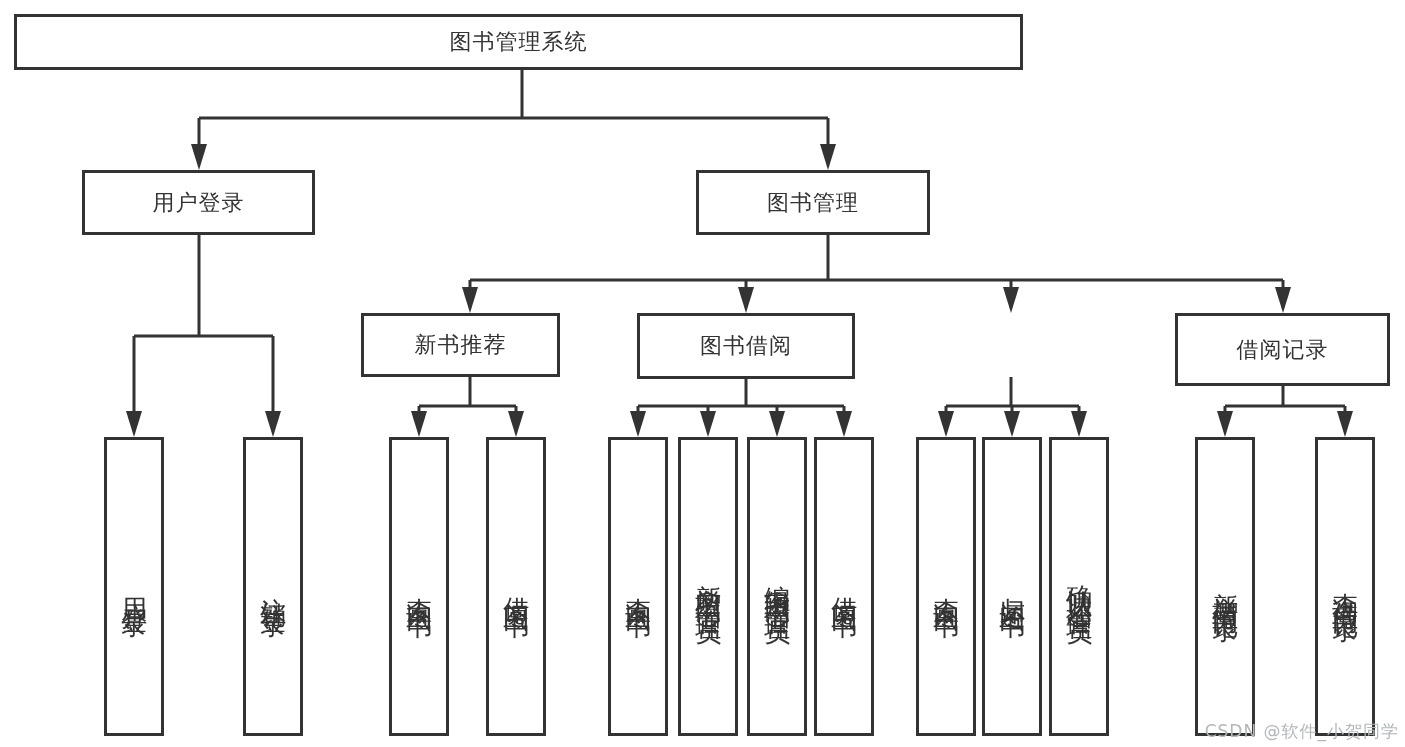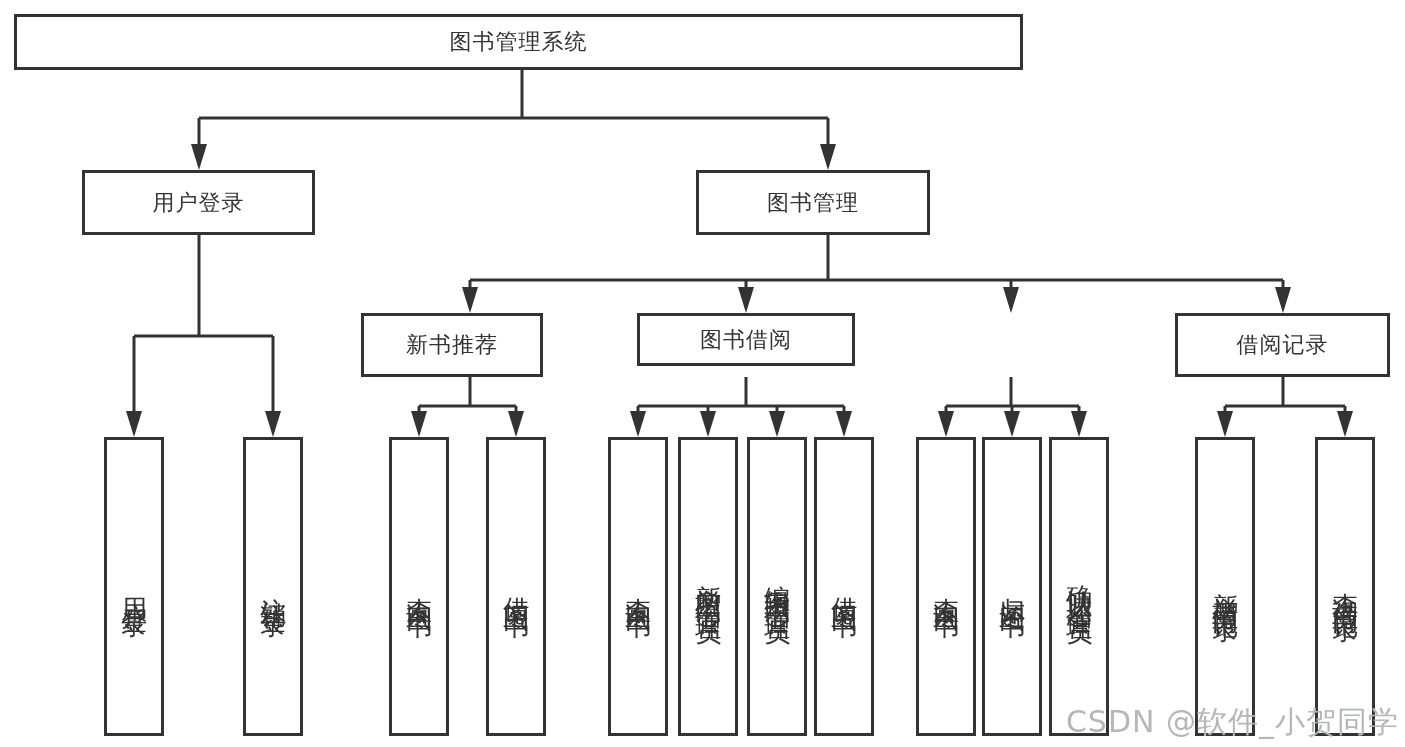--- a/index.html
+++ b/index.html
@@ -43,21 +43,21 @@
     text-orientation: mixed;
     font-size: 26px;
     letter-spacing: 5px;
     line-height: 1.05;
     white-space: nowrap;
   }
   .watermark {
     position: absolute;
     right: 6px;
     bottom: 4px;
-    font-size: 30px;
+    font-size: 17px;
     color: #b3b7ba;
     z-index: 2;
     letter-spacing: 1px;
     white-space: nowrap;
   }
 </style>
 </head>
 <body>
 
 <div class="stage">
@@ -129,23 +129,23 @@
       <polygon points="1217,411 1233,411 1225,437"></polygon>
       <polygon points="1337,411 1353,411 1345,437"></polygon>
     </g>
   </svg>
 
   <div class="node h-node" style="left:14px; top:14px; width:1009px; height:56px;">图书管理系统</div>
 
   <div class="node h-node" style="left:82px; top:170px; width:233px; height:65px;">用户登录</div>
   <div class="node h-node" style="left:696px; top:170px; width:234px; height:65px;">图书管理</div>
 
-  <div class="node h-node" style="left:361px; top:313px; width:182px; height:64px;">新书推荐</div>
-  <div class="node h-node" style="left:637px; top:313px; width:218px; height:53px;">图书借阅</div>
-  <div class="node h-node" style="left:1175px; top:313px; width:215px; height:64px;">借阅记录</div>
+  <div class="node h-node" style="left:361px; top:313px; width:199px; height:64px;">新书推荐</div>
+  <div class="node h-node" style="left:637px; top:313px; width:218px; height:66px;">图书借阅</div>
+  <div class="node h-node" style="left:1175px; top:313px; width:215px; height:73px;">借阅记录</div>
 
   <div class="node v-node" style="left:104px; top:437px; width:60px; height:299px;">用户登录</div>
   <div class="node v-node" style="left:243px; top:437px; width:60px; height:299px;">注销登录</div>
 
   <div class="node v-node" style="left:389px; top:437px; width:60px; height:299px;">查询图书</div>
   <div class="node v-node" style="left:486px; top:437px; width:60px; height:299px;">借阅图书</div>
 
   <div class="node v-node" style="left:608px; top:437px; width:60px; height:299px;">查询图书</div>
   <div class="node v-node" style="left:678px; top:437px; width:60px; height:299px;">新增图书（管理员）</div>
   <div class="node v-node" style="left:747px; top:437px; width:60px; height:299px;">编辑图书（管理员）</div>

